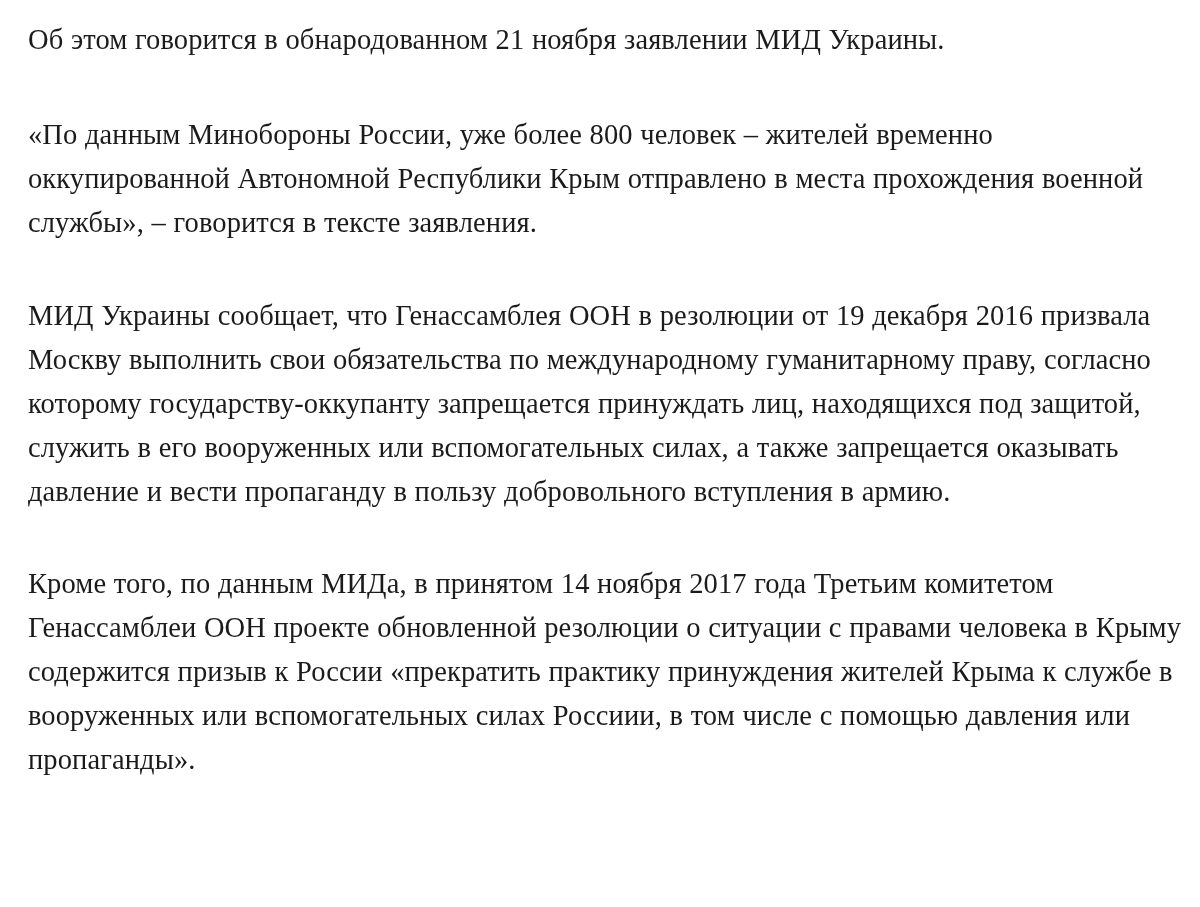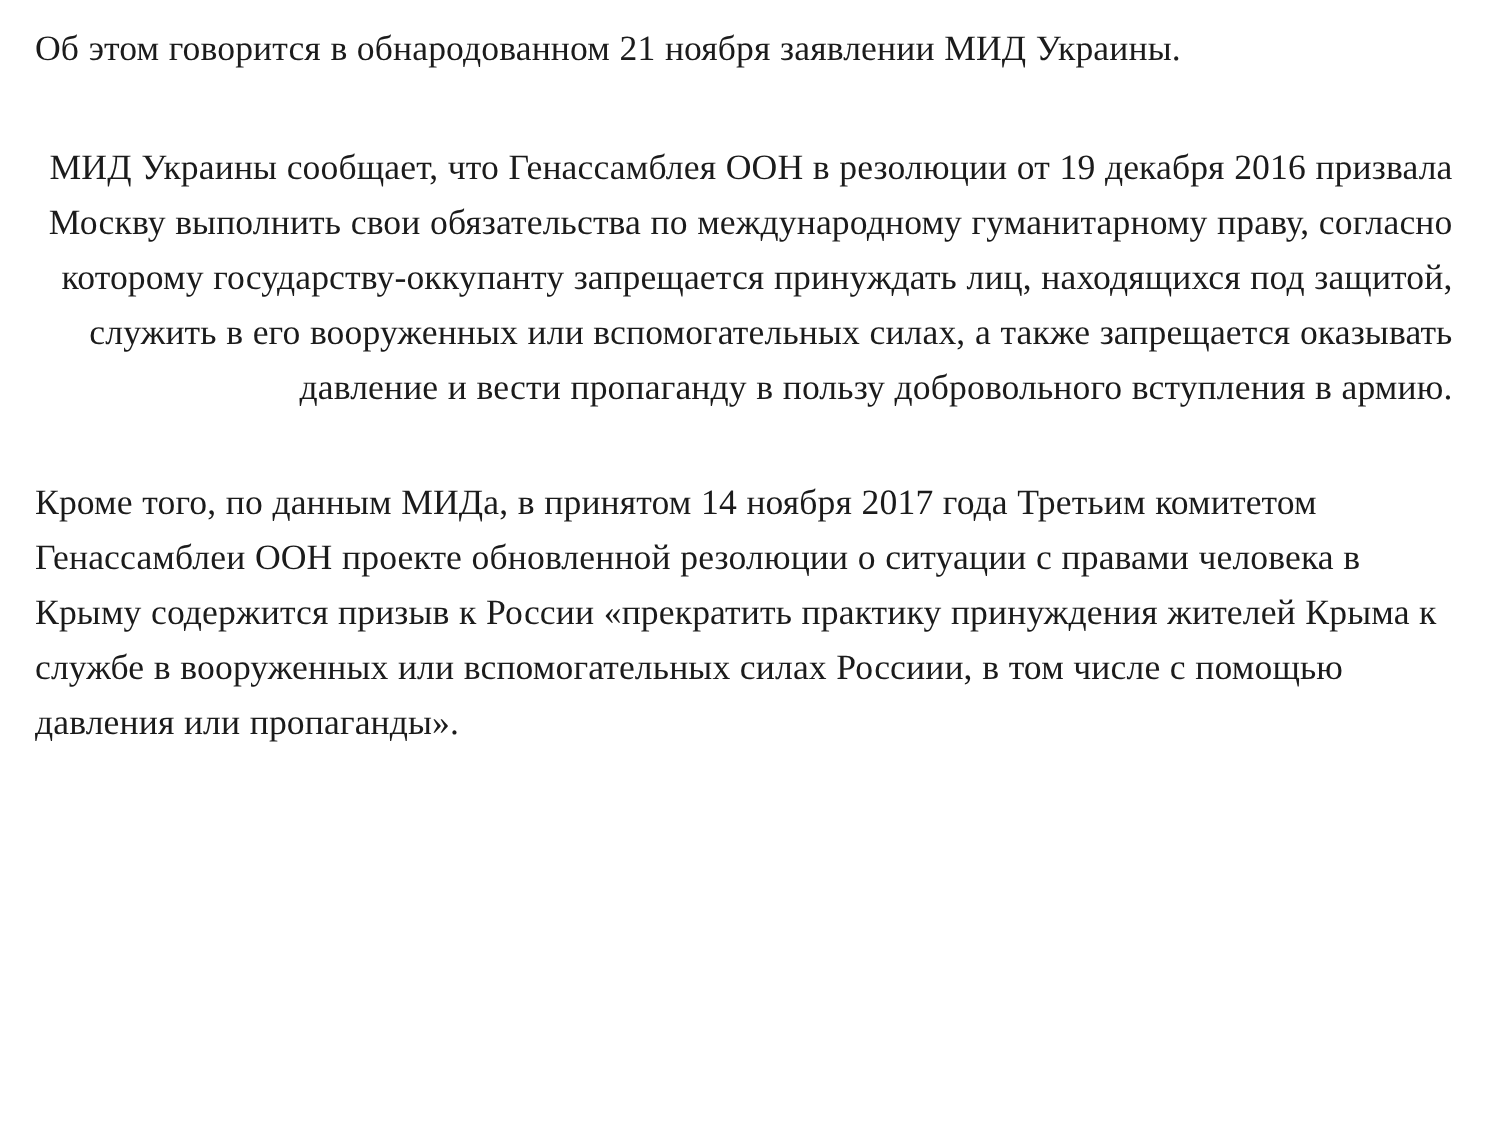--- a/index.html
+++ b/index.html
@@ -12,39 +12,40 @@
     width: 1200px;
     height: 907px;
     overflow: hidden;
     font-family: "Liberation Serif", "DejaVu Serif", serif;
     color: #1a1a1a;
   }
   .article {
     box-sizing: border-box;
     width: 1200px;
     height: 907px;
-    padding: 18px 38px 0 28px;
+    padding: 18px 18px 0 28px;
   }
   .para {
     font-size: 28.5px;
     line-height: 44px;
     color: #1b1b1b;
     margin: 0 0 49px 0;
     letter-spacing: 0.1px;
     text-align: left;
     white-space: pre-wrap;
     word-spacing: 0.4px;
   }
   .para:last-child {
     margin-bottom: 12px;
   }
   .para.p1 { margin-bottom: 51px; }
   .para.p2 { margin-bottom: 49px; }
-  .para.p3 { margin-bottom: 48px; text-align: right; }
+  .para.p3 { margin-bottom: 48px; }
 </style>
 </head>
 <body>
 
 <div class="article">
   <p class="para p1">Об этом говорится в обнародованном 21 ноября заявлении МИД Украины.</p>
+  <p class="para p2">«По данным Минобороны России, уже более 800 человек – жителей временно оккупированной Автономной Республики Крым отправлено в места прохождения военной службы», – говорится в тексте заявления.</p>
   <p class="para p3">МИД Украины сообщает, что Генассамблея ООН в резолюции от 19 декабря 2016 призвала Москву выполнить свои обязательства по международному гуманитарному праву, согласно которому государству-оккупанту запрещается принуждать лиц, находящихся под защитой, служить в его вооруженных или вспомогательных силах, а также запрещается оказывать давление и вести пропаганду в пользу добровольного вступления в армию.</p>
   <p class="para p4">Кроме того, по данным МИДа, в принятом 14 ноября 2017 года Третьим комитетом Генассамблеи ООН проекте обновленной резолюции о ситуации с правами человека в Крыму содержится призыв к России «прекратить практику принуждения жителей Крыма к службе в вооруженных или вспомогательных силах Россиии, в том числе с помощью давления или пропаганды».</p>
 </div>
 
 </body></html>

